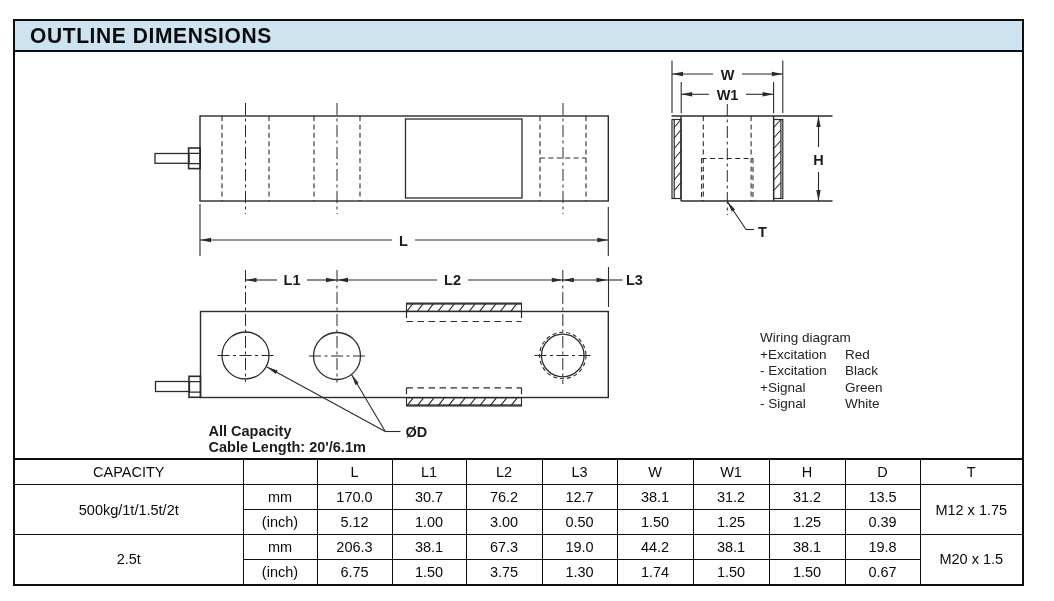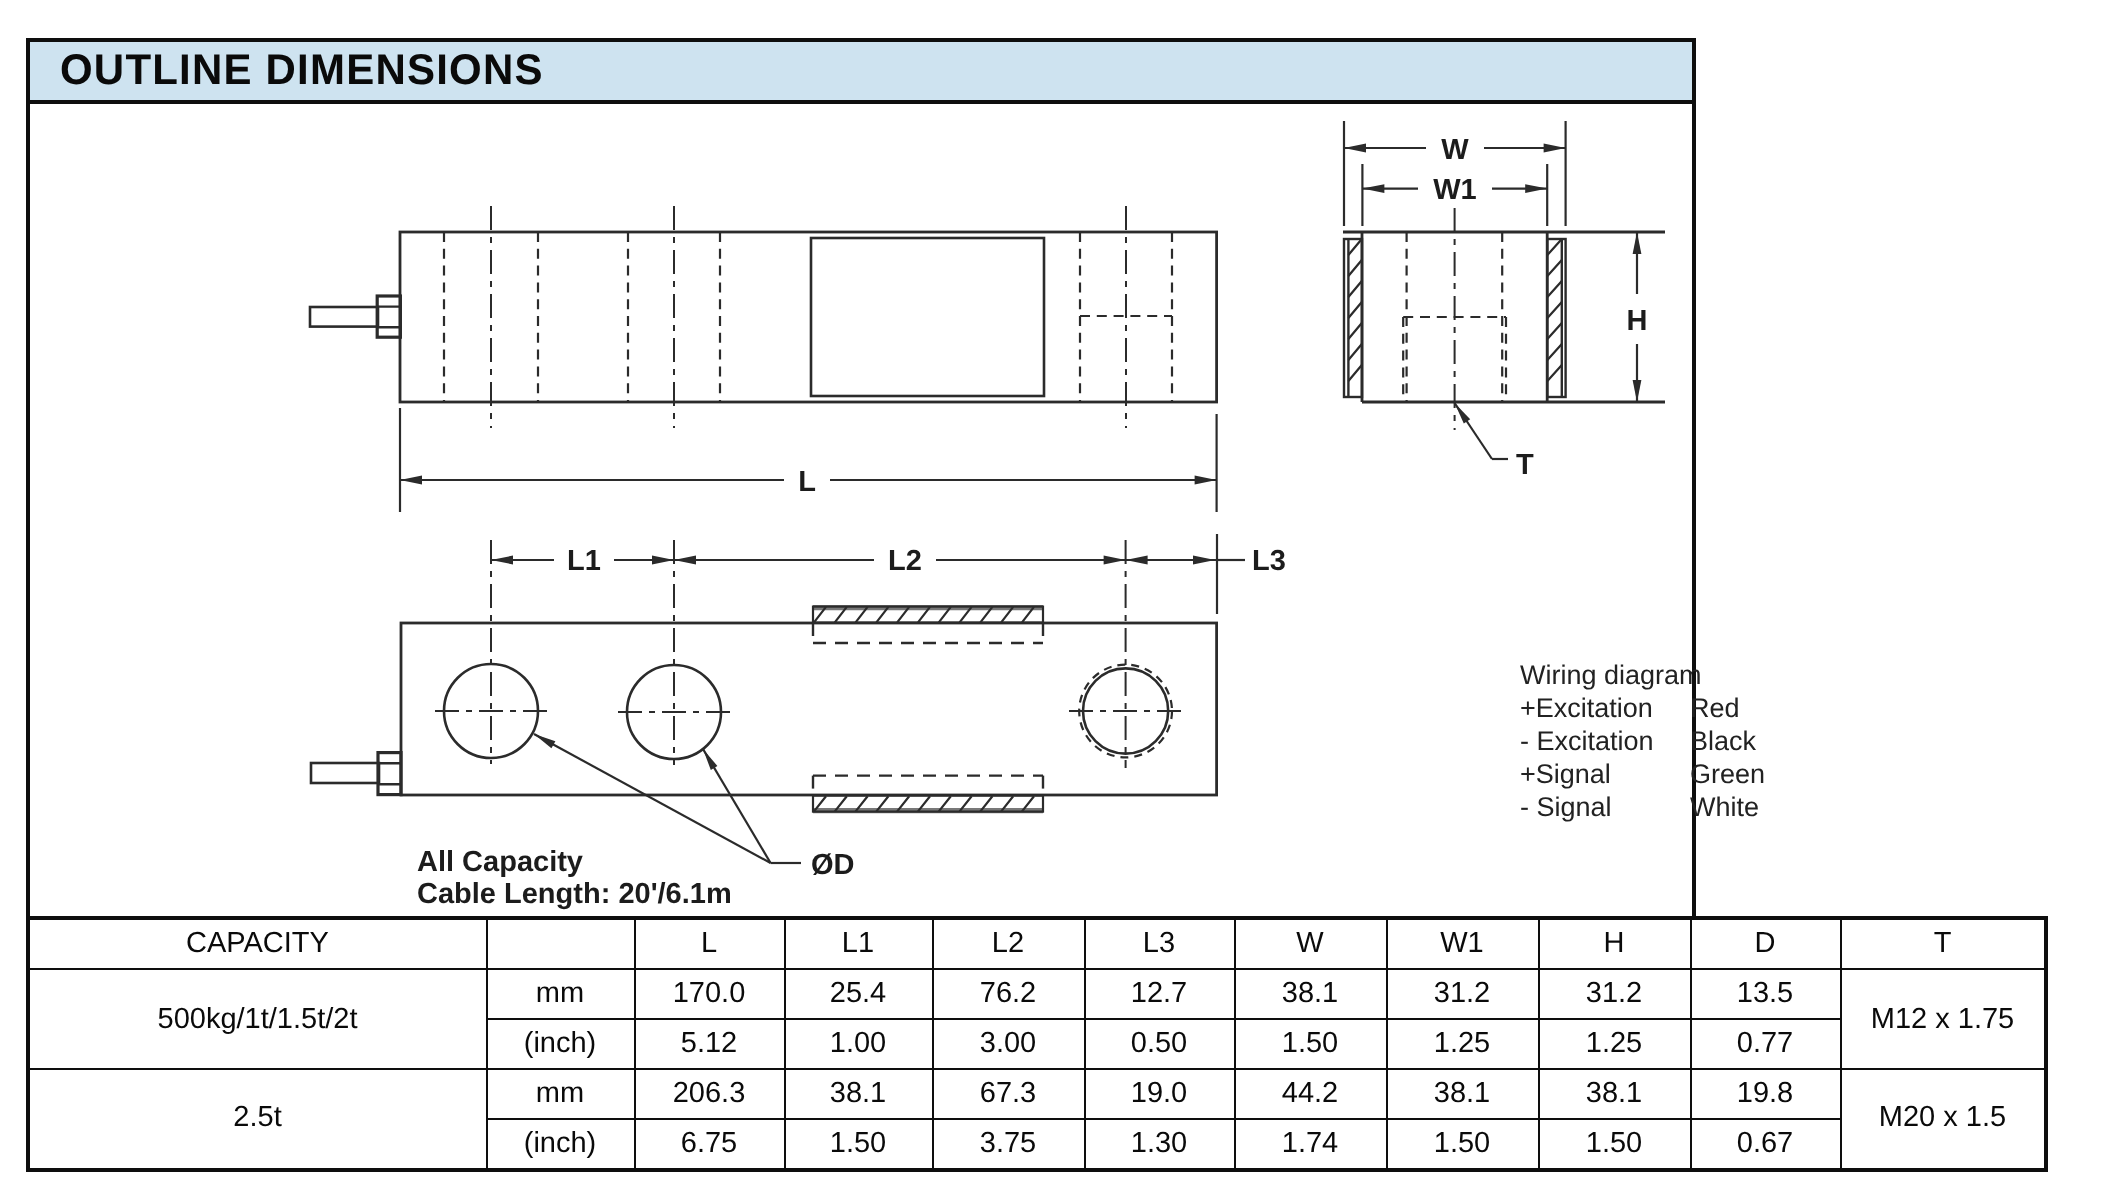--- a/index.html
+++ b/index.html
@@ -1,18 +1,18 @@
 <!DOCTYPE html>
 <html><head>
 <meta charset="utf-8">
 <style>
   html,body{margin:0;padding:0;background:#ffffff;}
   #page{position:relative;width:1054px;height:601px;background:#ffffff;overflow:hidden;
         font-family:"Liberation Sans",sans-serif;color:#111111;}
-  #frame{position:absolute;left:13px;top:19px;width:835px;height:439px;box-sizing:border-box;
+  #frame{position:absolute;left:13px;top:19px;width:1011px;height:439px;box-sizing:border-box;
          border:2px solid #0e0e0e;border-bottom:none;background:#ffffff;}
   #titlebar{position:absolute;left:0;top:0;width:100%;height:31px;box-sizing:border-box;
             background:#cee3f0;border-bottom:2px solid #0e0e0e;display:flex;align-items:center;}
   #title{font-size:21px;font-weight:bold;letter-spacing:0.6px;color:#0a0a0a;padding-left:15px;
          transform:scaleY(1.02);}
   svg text{fill:#1c1c1c;}
   .dimlbl{font-size:14.5px;font-weight:bold;font-family:"Liberation Sans",sans-serif;}
   .notelbl{font-size:14.5px;font-weight:bold;font-family:"Liberation Sans",sans-serif;}
   .wiretxt{font-size:13.5px;font-weight:normal;font-family:"Liberation Sans",sans-serif;fill:#222;}
   #dimtable{position:absolute;left:13px;top:458px;width:1011px;border-collapse:collapse;
@@ -257,39 +257,39 @@
       <td>W</td>
       <td>W1</td>
       <td>H</td>
       <td>D</td>
       <td>T</td>
     </tr>
     <tr class="datarow">
       <td rowspan="2">500kg/1t/1.5t/2t</td>
       <td>mm</td>
       <td>170.0</td>
-      <td>25.4</td>
+      <td>30.7</td>
       <td>76.2</td>
       <td>12.7</td>
       <td>38.1</td>
       <td>31.2</td>
       <td>31.2</td>
       <td>13.5</td>
       <td rowspan="2">M12 x 1.75</td>
     </tr>
     <tr class="datarow">
       <td>(inch)</td>
       <td>5.12</td>
       <td>1.00</td>
       <td>3.00</td>
       <td>0.50</td>
       <td>1.50</td>
       <td>1.25</td>
       <td>1.25</td>
-      <td>0.77</td>
+      <td>0.39</td>
     </tr>
     <tr class="datarow">
       <td rowspan="2">2.5t</td>
       <td>mm</td>
       <td>206.3</td>
       <td>38.1</td>
       <td>67.3</td>
       <td>19.0</td>
       <td>44.2</td>
       <td>38.1</td>

